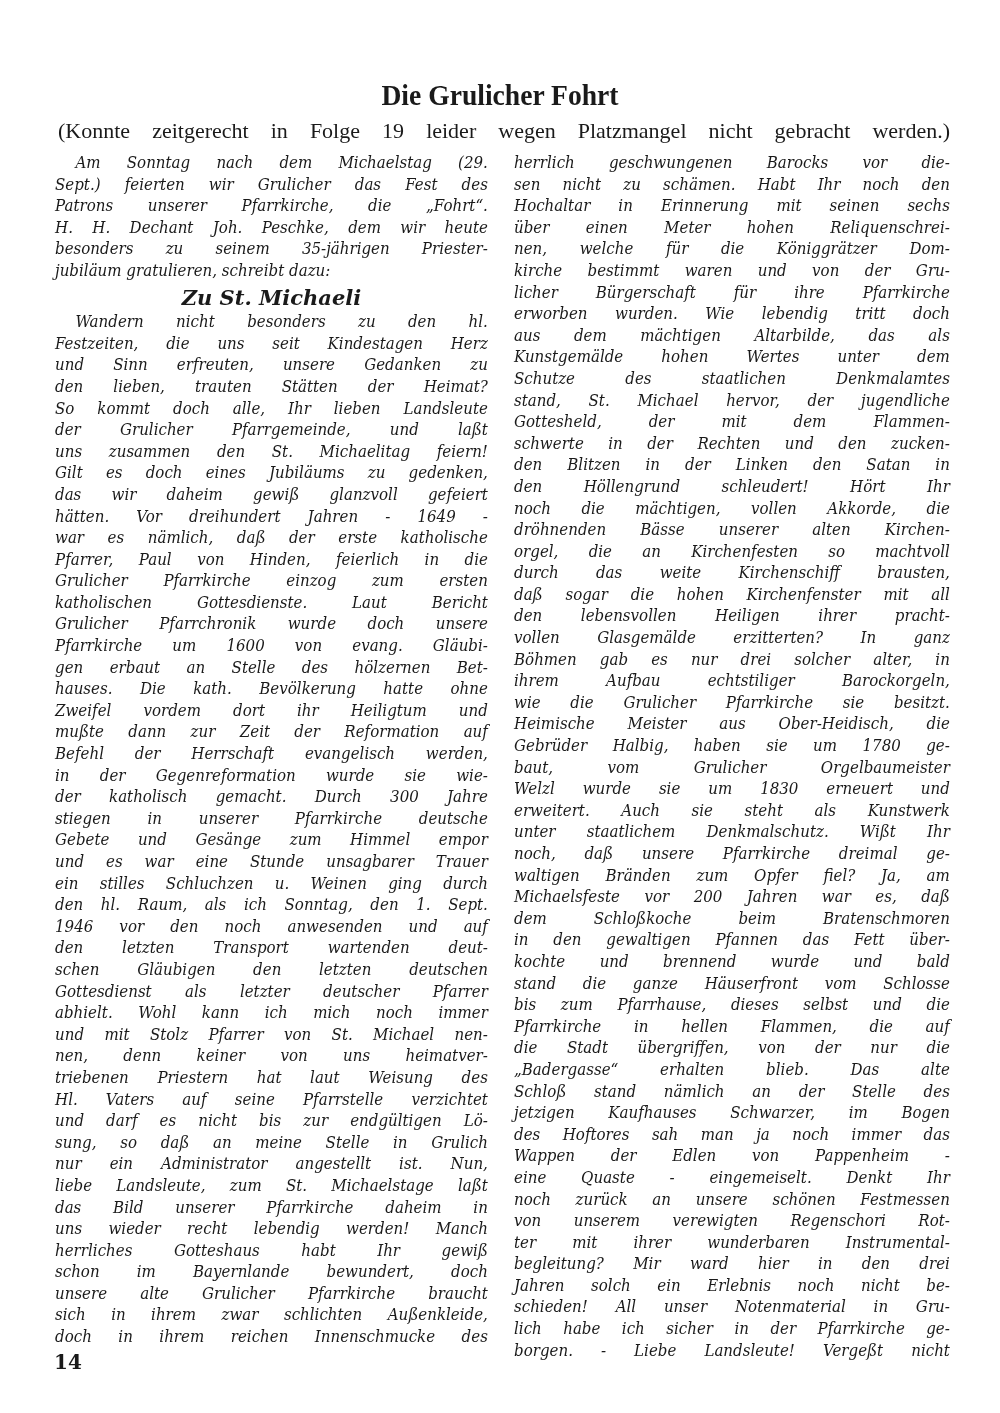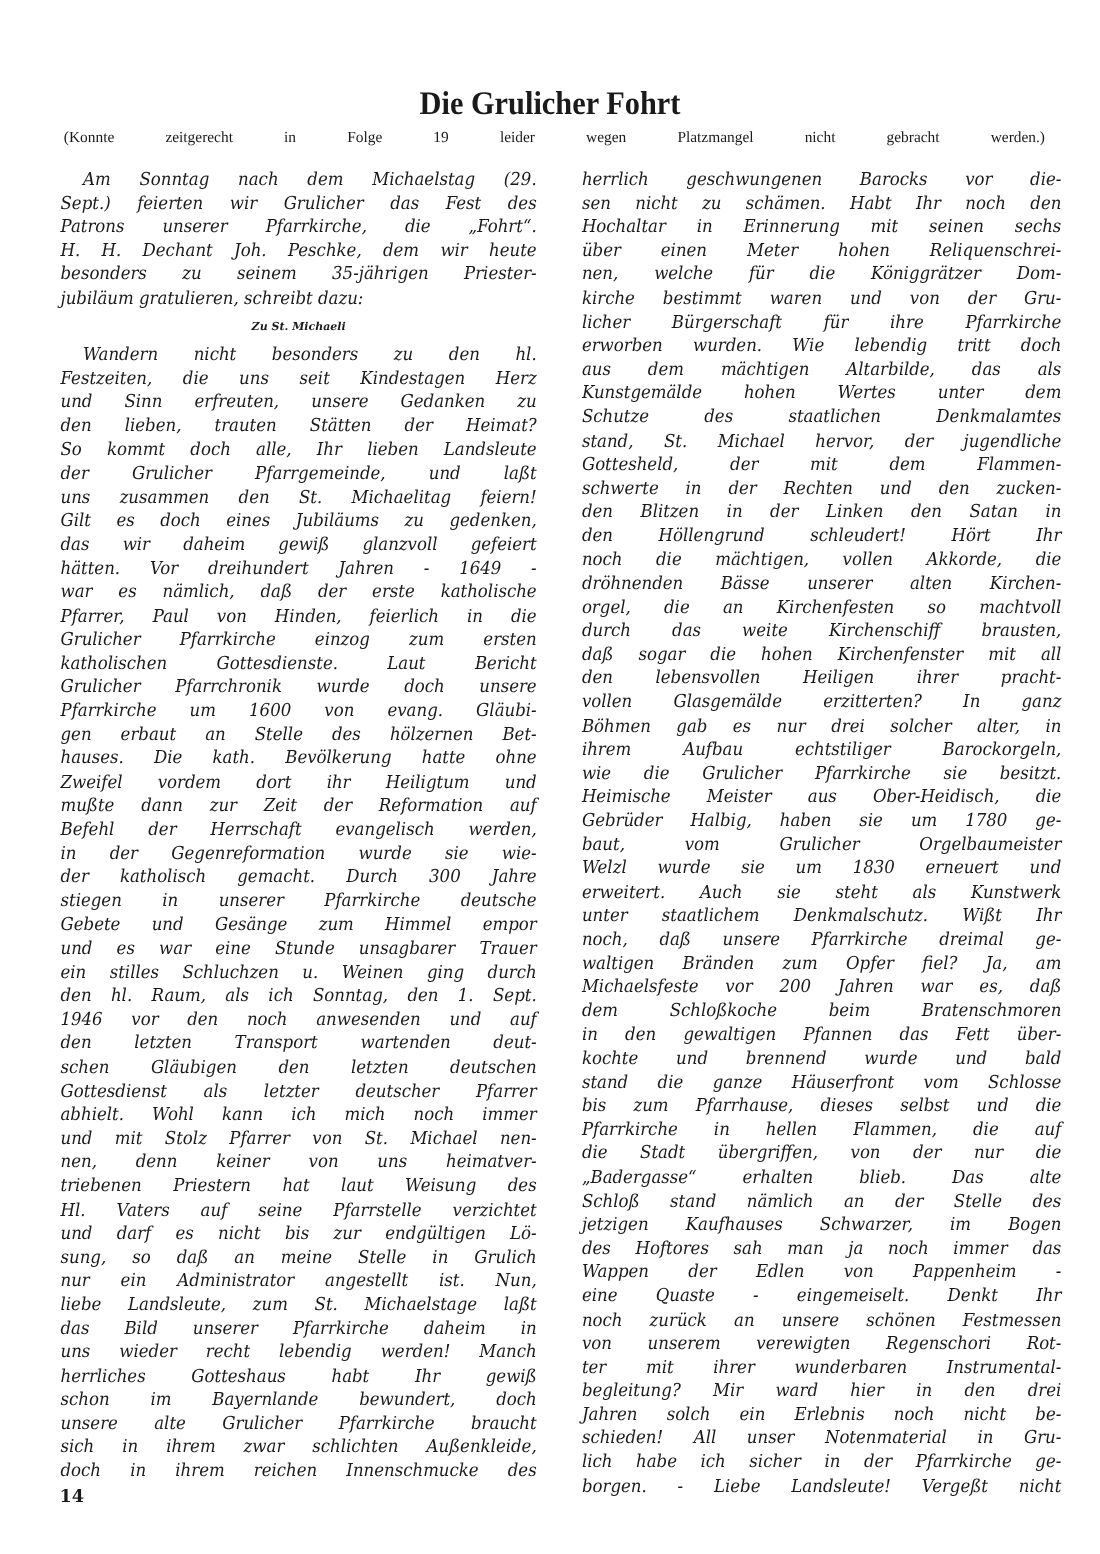--- a/index.html
+++ b/index.html
@@ -4,40 +4,40 @@
 <style>
   html, body { margin: 0; padding: 0; background: #ffffff; }
   body { width: 1000px; height: 1413px; position: relative; overflow: hidden; color: #1a1a1a; }
   .title {
     position: absolute; left: 0; width: 1000px; top: 78px; text-align: center;
     font-family: "Liberation Serif", serif; font-weight: bold; font-size: 30px;
     letter-spacing: 0px; transform: scaleX(0.92); transform-origin: 500px 0;
   }
   .subtitle {
     position: absolute; left: 58px; width: 892px; top: 118px;
-    font-family: "Liberation Serif", serif; font-size: 14px;
+    font-family: "Liberation Serif", serif; font-size: 22px;
     text-align: justify; text-align-last: justify; white-space: nowrap;
   }
   .col { position: absolute; top: 152px; font-family: "DejaVu Serif", serif; font-size: 16.2px; font-style: italic; }
   .col.left { left: 55px; width: 433px; }
-  .col.right { left: 529px; width: 436px; }
+  .col.right { left: 514px; width: 436px; }
   .line {
     display: block; height: 21.6px; line-height: 21.6px;
     text-align: justify; text-align-last: justify; white-space: nowrap; overflow: visible;
     transform: scaleX(0.93); transform-origin: 0 0; width: 107.5%;
   }
   .line.last { text-align-last: left; }
   .line.indent { padding-left: 22px; box-sizing: border-box; }
   .subhead {
     display: block; height: 21.6px; line-height: 21.6px; margin: 5px 0 3px 0;
-    text-align: center; font-weight: bold; font-size: 10px;
+    text-align: center; font-weight: bold; font-size: 21px;
   }
   .page-number {
     position: absolute; left: 54px; top: 1350px;
-    font-family: "DejaVu Serif", serif; font-weight: bold; font-size: 16px;
+    font-family: "DejaVu Serif", serif; font-weight: bold; font-size: 20px;
   }
 </style>
 </head>
 <body>
 
 <div class="title">Die Grulicher Fohrt</div>
 <div class="subtitle">(Konnte zeitgerecht in Folge 19 leider wegen Platzmangel nicht gebracht werden.)</div>
 
 <div class="col left" id="left-col">
   <div id="intro">

